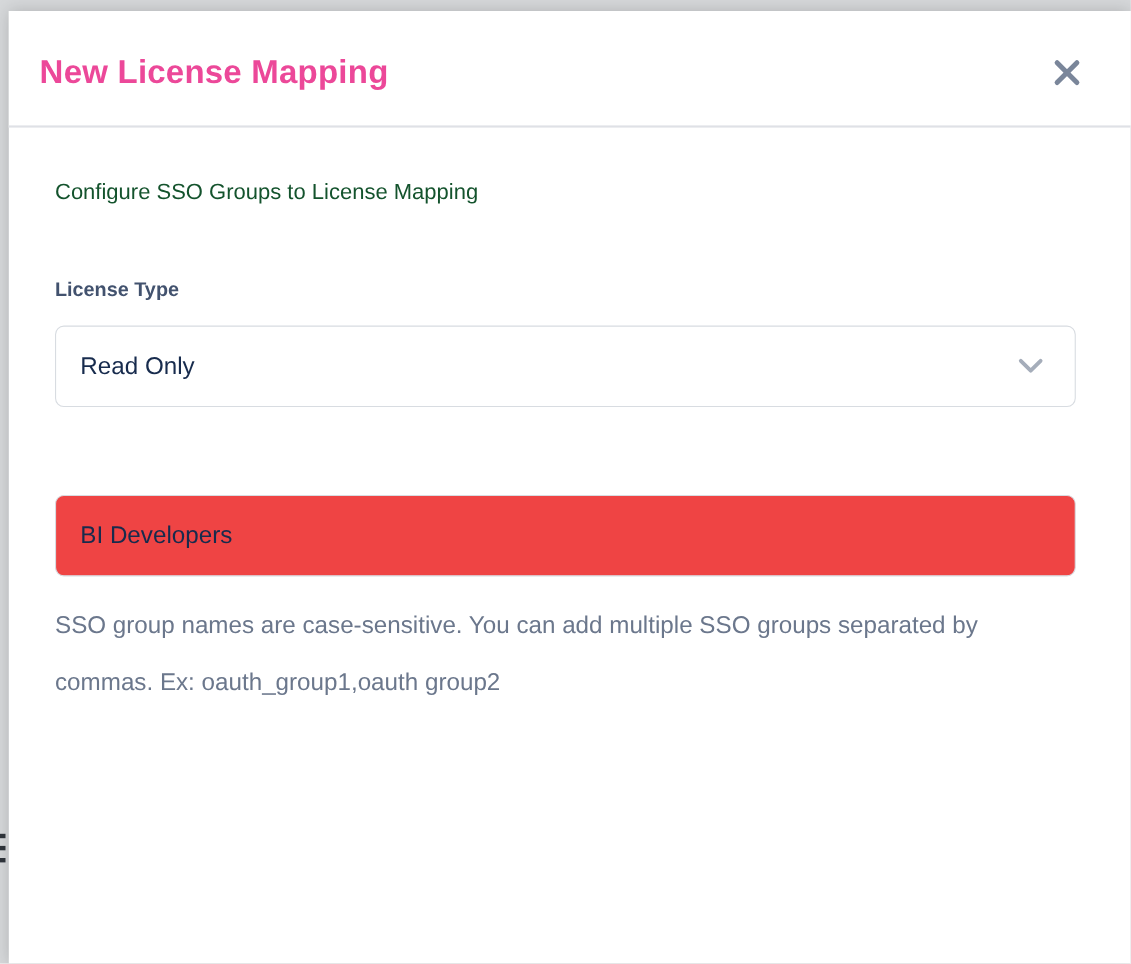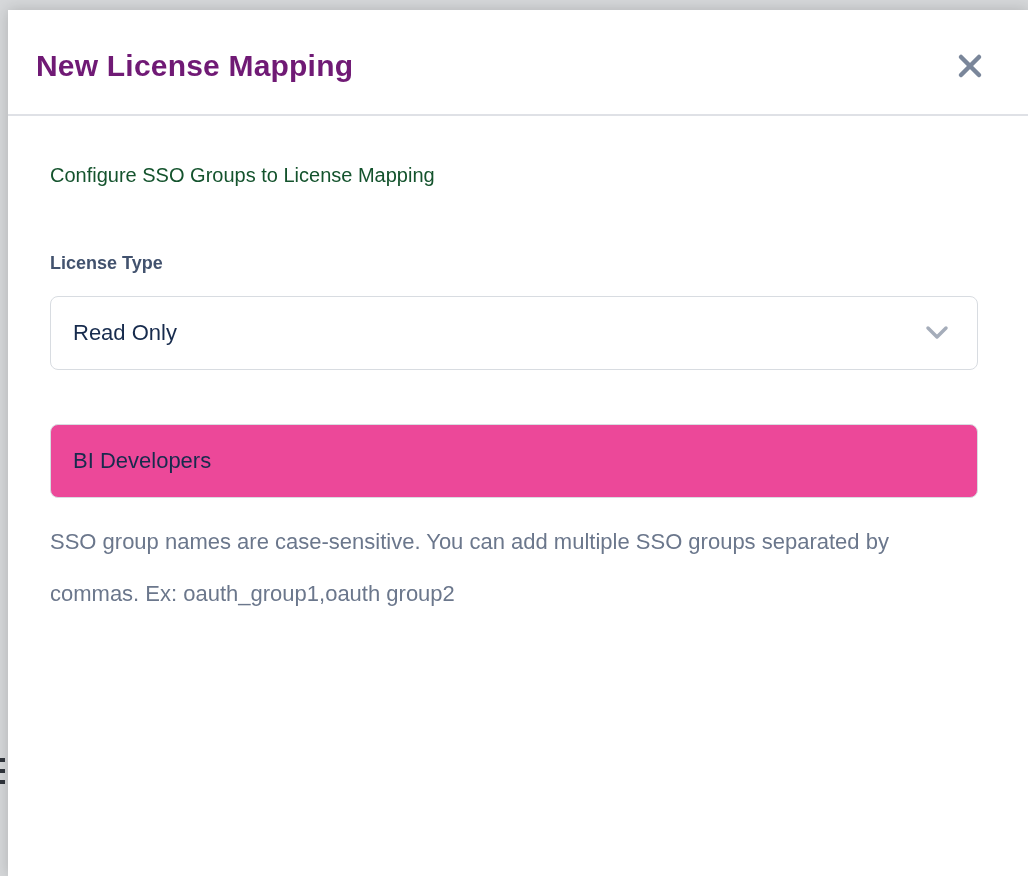--- a/index.html
+++ b/index.html
@@ -25,21 +25,21 @@
     display: flex;
     align-items: center;
     justify-content: space-between;
     padding: 38px 40px 30px 28px;
     border-bottom: 2px solid #dfe1e6;
     background: #ffffff;
   }
   .modal-title {
     font-size: 30px;
     font-weight: bold;
-    color: #701a75;
+    color: #ec4899;
     letter-spacing: 0.2px;
   }
   .close-btn {
     background: none;
     border: none;
     cursor: pointer;
     width: 36px;
     height: 36px;
     display: flex;
     align-items: center;
@@ -65,32 +65,32 @@
     width: 928px;
     height: 74px;
     border: 1px solid #d8dce1;
     border-radius: 8px;
     background: #ffffff;
     display: flex;
     align-items: center;
     justify-content: space-between;
     padding: 0 28px 0 22px;
     cursor: pointer;
-    margin-bottom: 54px;
+    margin-bottom: 80px;
   }
   .select-value {
     font-size: 22px;
     color: #172b4d;
   }
   .text-input {
     width: 928px;
     height: 74px;
     border: 1px solid #d8dce1;
     border-radius: 8px;
-    background: #ec4899;
+    background: #ef4444;
     padding: 0 22px;
     font-family: "Liberation Sans", sans-serif;
     font-size: 22px;
     color: #172b4d;
     outline: none;
   }
   .help-text {
     margin-top: 18px;
     width: 840px;
     font-size: 22px;

